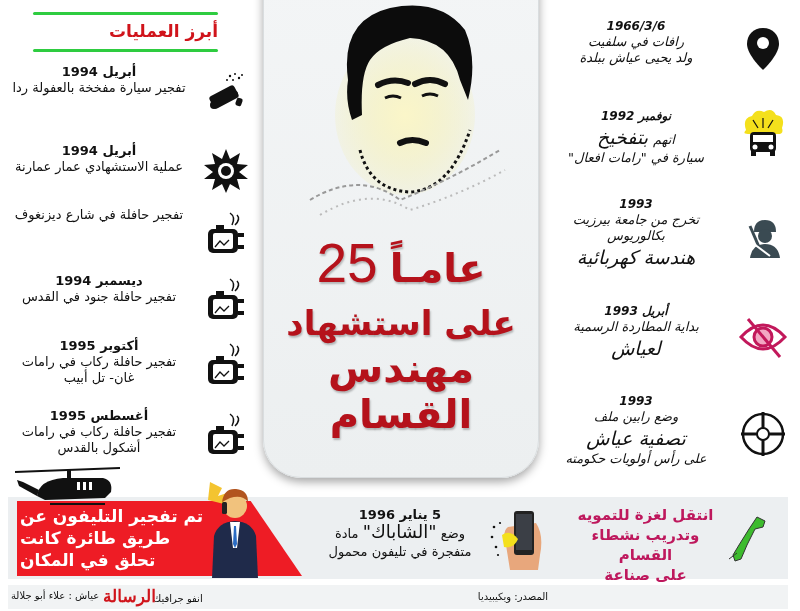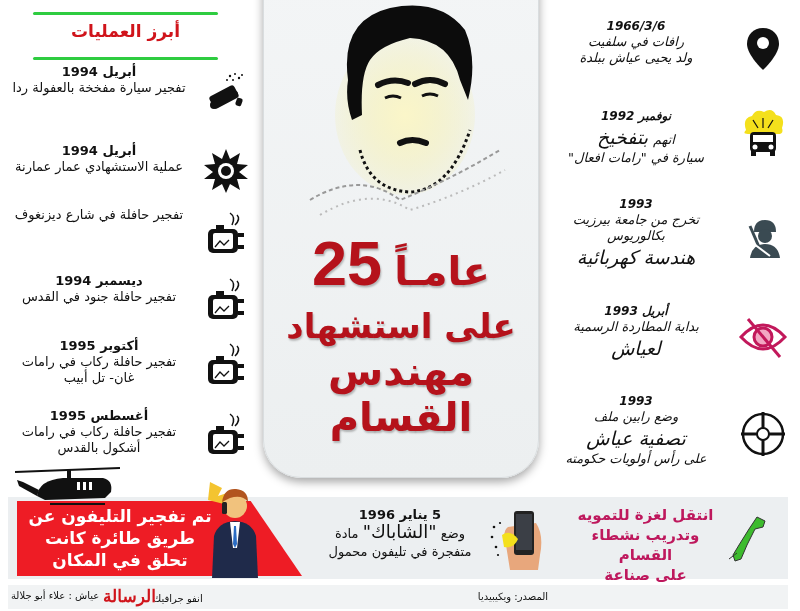--- a/index.html
+++ b/index.html
@@ -1,22 +1,21 @@
 <!DOCTYPE html>
 <html><head>
   <meta charset="utf-8">
   <style>
     * { box-sizing: border-box; margin: 0; padding: 0; }
     html, body { width: 800px; height: 611px; overflow: hidden; background: #ffffff; }
     body { position: relative; font-family: "DejaVu Sans", sans-serif; color: #111; direction: rtl; }
 
     
     .ops-header {
-      position: absolute; left: 33px; top: 12px; width: 185px; height: 48px;
-      text-align: center;
+      position: absolute; left: 33px; top: 12px; width: 185px; height: 40px;
     }
     .ops-header .line { position: absolute; left: 0; right: 0; height: 3px; background: #2ecc40; border-radius: 2px; }
     .ops-header .line.top { top: 0; }
     .ops-header .line.bottom { bottom: 0; }
     .ops-header .title {
       position: absolute; left: 0; right: 0; top: 8px;
       color: #d0141b; font-weight: bold; font-size: 17px; line-height: 22px;
     }
 
     .op {
@@ -30,21 +29,21 @@
     
     .card {
       position: absolute; left: 263px; top: -20px; width: 276px; height: 498px;
       background: linear-gradient(#f3f5f6, #eceff0);
       border-radius: 0 0 38px 38px;
       box-shadow: 0 4px 10px rgba(0,0,0,0.35), inset 0 0 0 1px #d9dddf;
     }
     .portrait { position: absolute; left: 300px; top: 0; width: 210px; height: 225px; }
     .headline { position: absolute; left: 263px; top: 228px; width: 276px; text-align: center; color: #b5121b; font-weight: bold; }
     .headline .big-row { display: flex; justify-content: center; align-items: baseline; gap: 12px; direction: rtl; }
-    .headline .num { font-size: 63px; line-height: 70px; font-family: "Liberation Sans", sans-serif; font-weight: bold; text-align: center; }
+    .headline .num { font-size: 55px; line-height: 70px; font-family: "Liberation Sans", sans-serif; font-weight: normal; text-align: center; }
     .headline .years { font-size: 40px; line-height: 70px; }
     .headline .l2 { font-size: 34px; line-height: 44px; margin-top: -2px; }
     .headline .l3 { font-size: 40px; line-height: 46px; }
     .headline .l4 { font-size: 40px; line-height: 46px; }
     .headline span { text-shadow: 1px 2px 2px rgba(0,0,0,0.25); }
 
     
     .ev { position: absolute; left: 550px; width: 250px; }
     .ev .icon { position: absolute; right: 12px; width: 50px; height: 50px; }
     .ev .text { position: absolute; right: 78px; left: 0; top: 0; text-align: center; font-style: italic; }
@@ -55,21 +54,21 @@
     
     .band-gray {
       position: absolute; left: 8px; top: 497px; width: 780px; height: 82px; background: #eceff1;
     }
     .red-banner {
       position: absolute; left: 17px; top: 501px; width: 285px; height: 75px;
       background: #ee1c25;
       clip-path: polygon(0 0, 82% 0, 100% 100%, 0 100%);
     }
     .red-text {
-      position: absolute; left: 20px; top: 505px; width: 200px; text-align: center;
+      position: absolute; left: 20px; top: 505px; width: 200px; text-align: left;
       color: #fff; font-weight: bold; font-size: 17px; line-height: 22px;
     }
     .helicopter { position: absolute; left: 15px; top: 466px; width: 105px; height: 42px; }
     .man { position: absolute; left: 200px; top: 478px; width: 70px; height: 100px; }
 
     .shabak { position: absolute; left: 320px; top: 507px; width: 160px; text-align: center; }
     .shabak .date { font-weight: bold; font-size: 13px; line-height: 16px; }
     .shabak .desc { font-size: 13px; line-height: 18px; }
     .shabak .emph { font-size: 18px; }
     .phone { position: absolute; left: 488px; top: 505px; width: 60px; height: 65px; }

